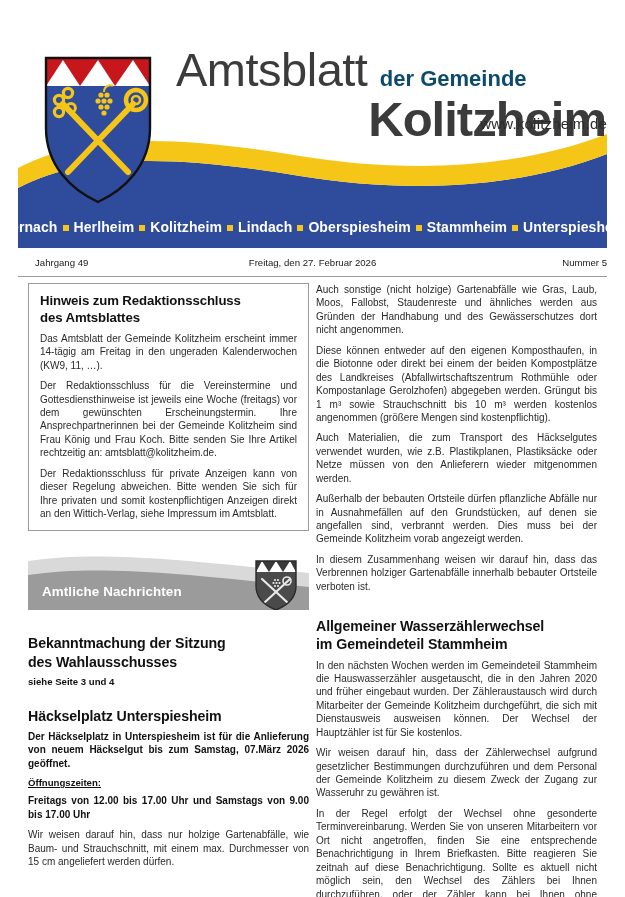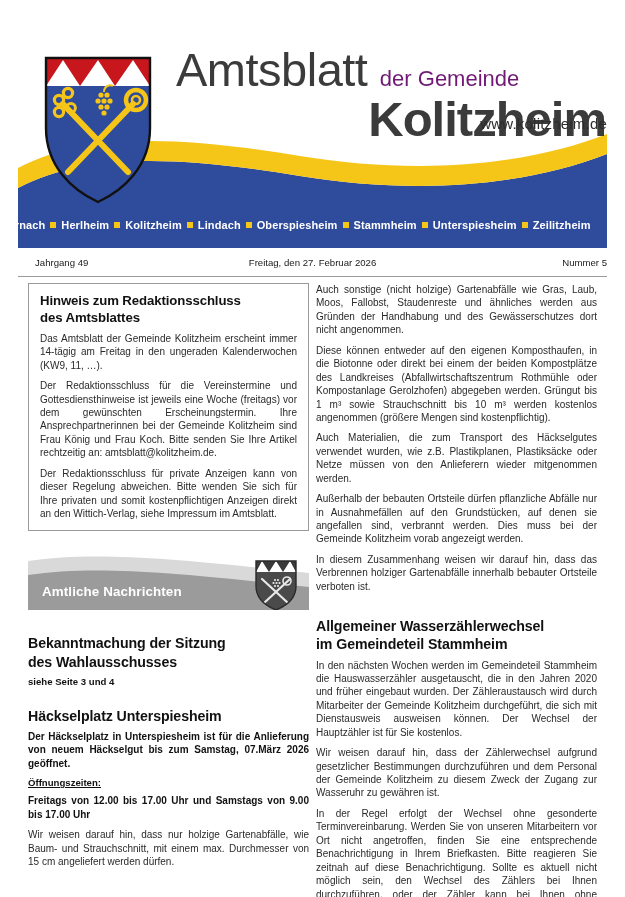--- a/index.html
+++ b/index.html
@@ -39,22 +39,22 @@
     line-height: 1;
   }
   .mast-amtsblatt {
     font-size: 47px;
     font-weight: 400;
     letter-spacing: -0.5px;
     color: #3b3b3b;
   }
   .mast-dergemeinde {
     font-size: 22px;
-    font-weight: 400;
-    color: #701a75;
+    font-weight: 700;
+    color: #0c4a6e;
     letter-spacing: 0px;
     margin-left: 8px;
   }
   .mast-line2 {
     text-align: right;
     margin-top: 2px;
     line-height: 1;
     white-space: nowrap;
   }
   .mast-kolitzheim {
@@ -71,21 +71,21 @@
     color: #2b2b2b;
     letter-spacing: 0.2px;
     text-align: right;
   }
   .mast-places {
     position: absolute;
     left: 0;
     top: 219px;
     width: 525px;
     text-align: center;
-    font-size: 11px;
+    font-size: 14px;
     font-weight: bold;
     color: #ffffff;
     letter-spacing: 0.1px;
     white-space: nowrap;
   }
   .place-sep {
     display: inline-block;
     width: 6px;
     height: 6px;
     background: #f5c518;

